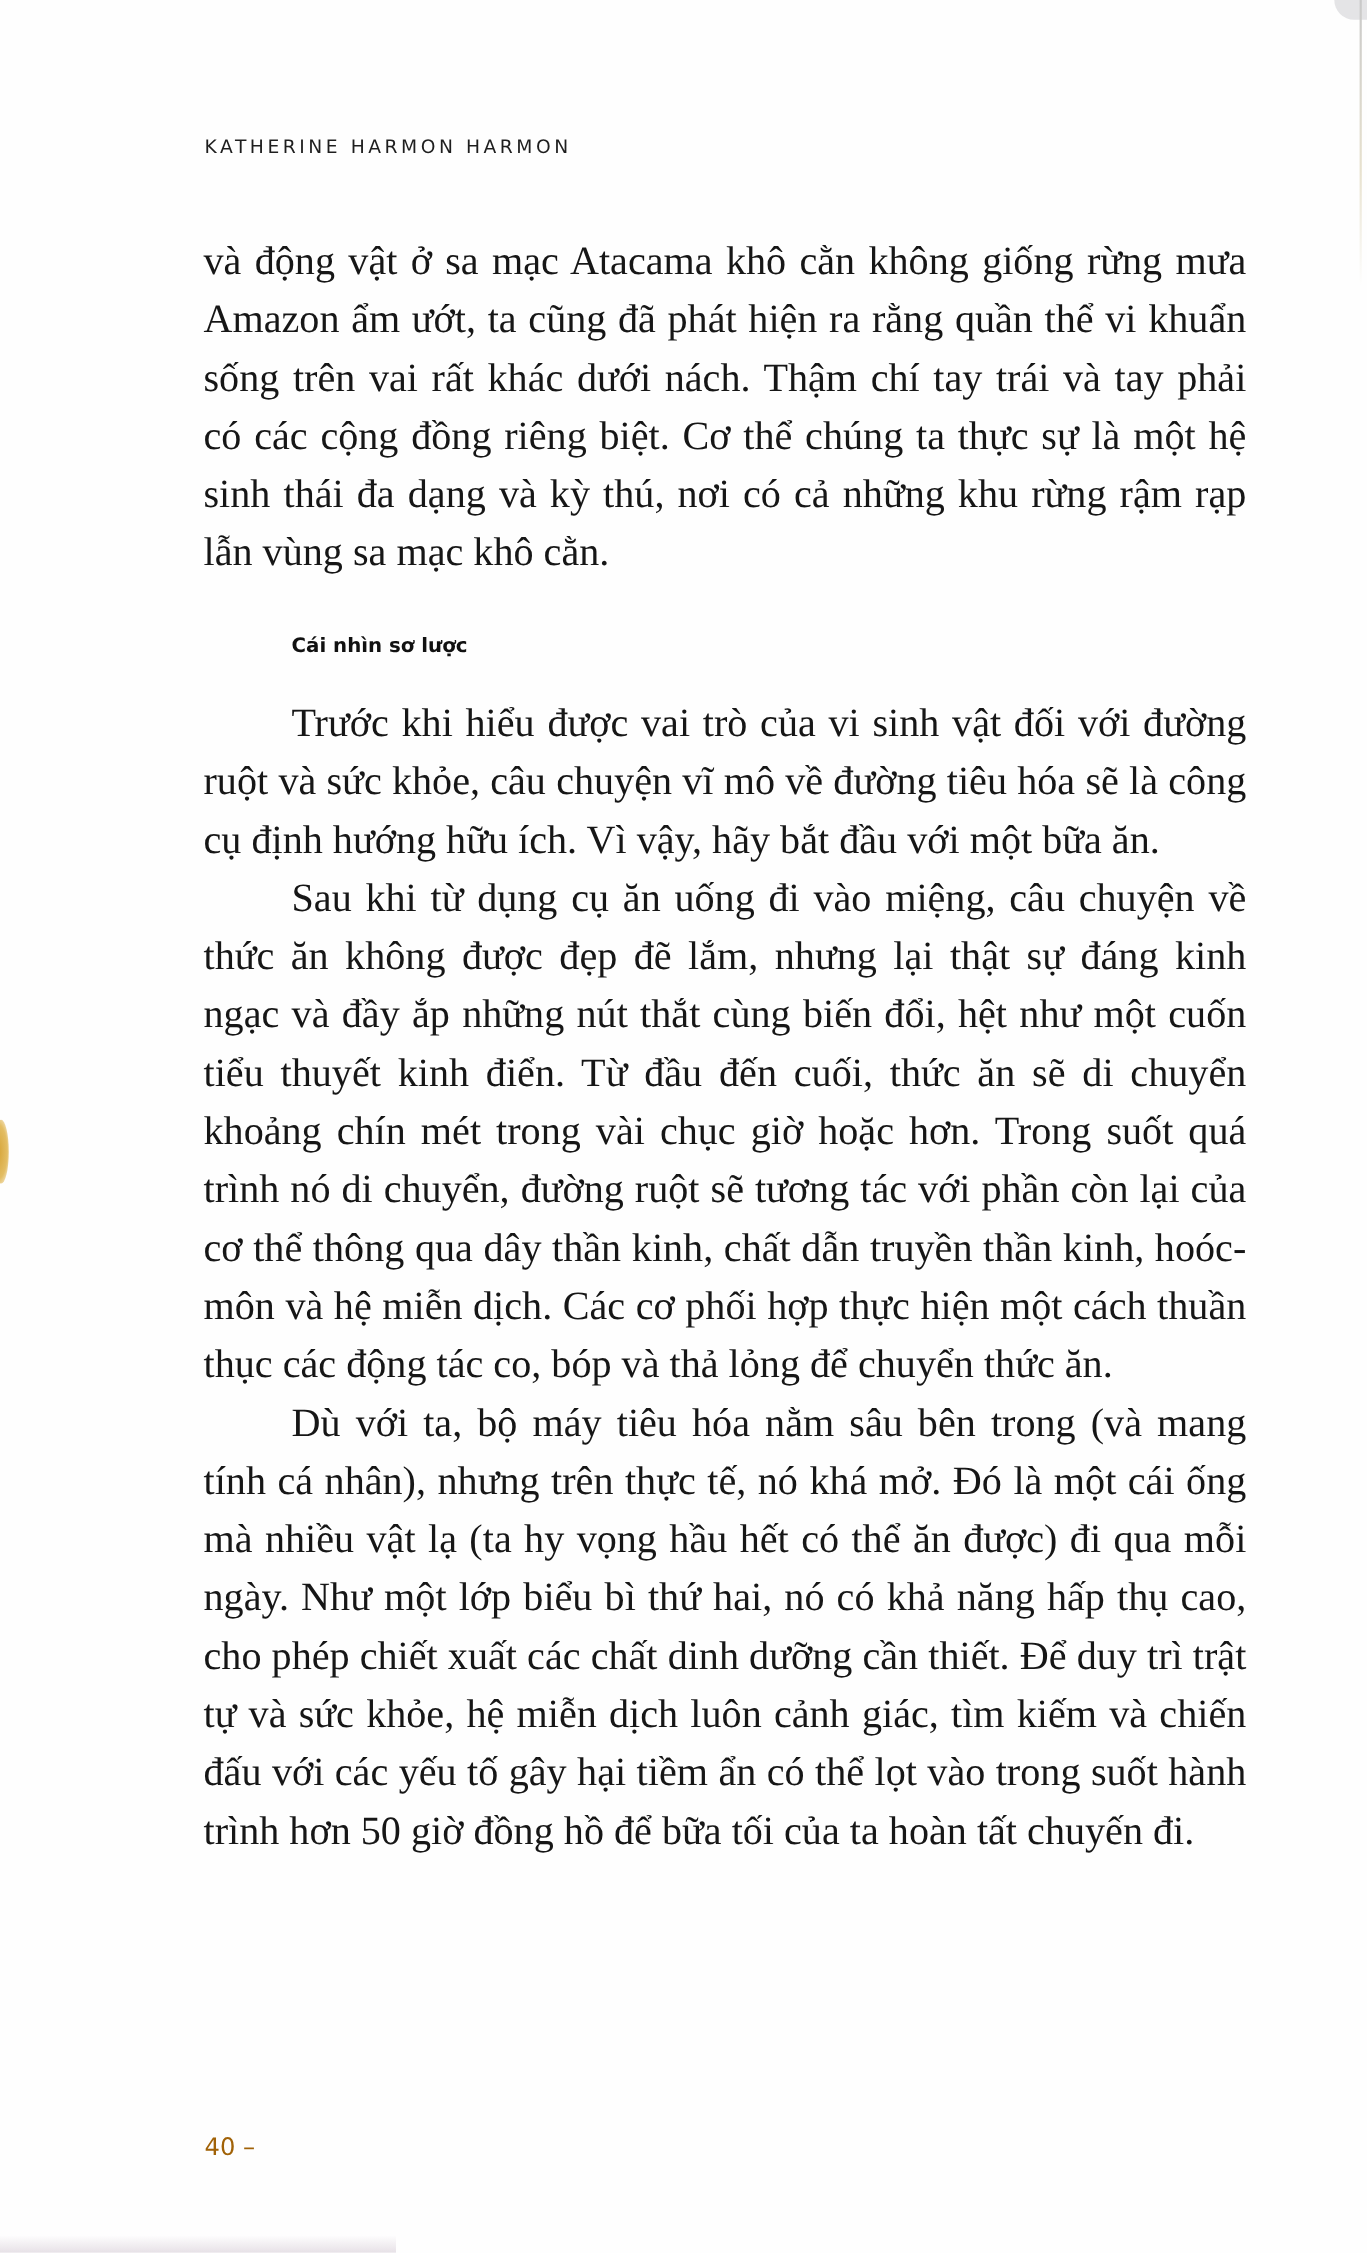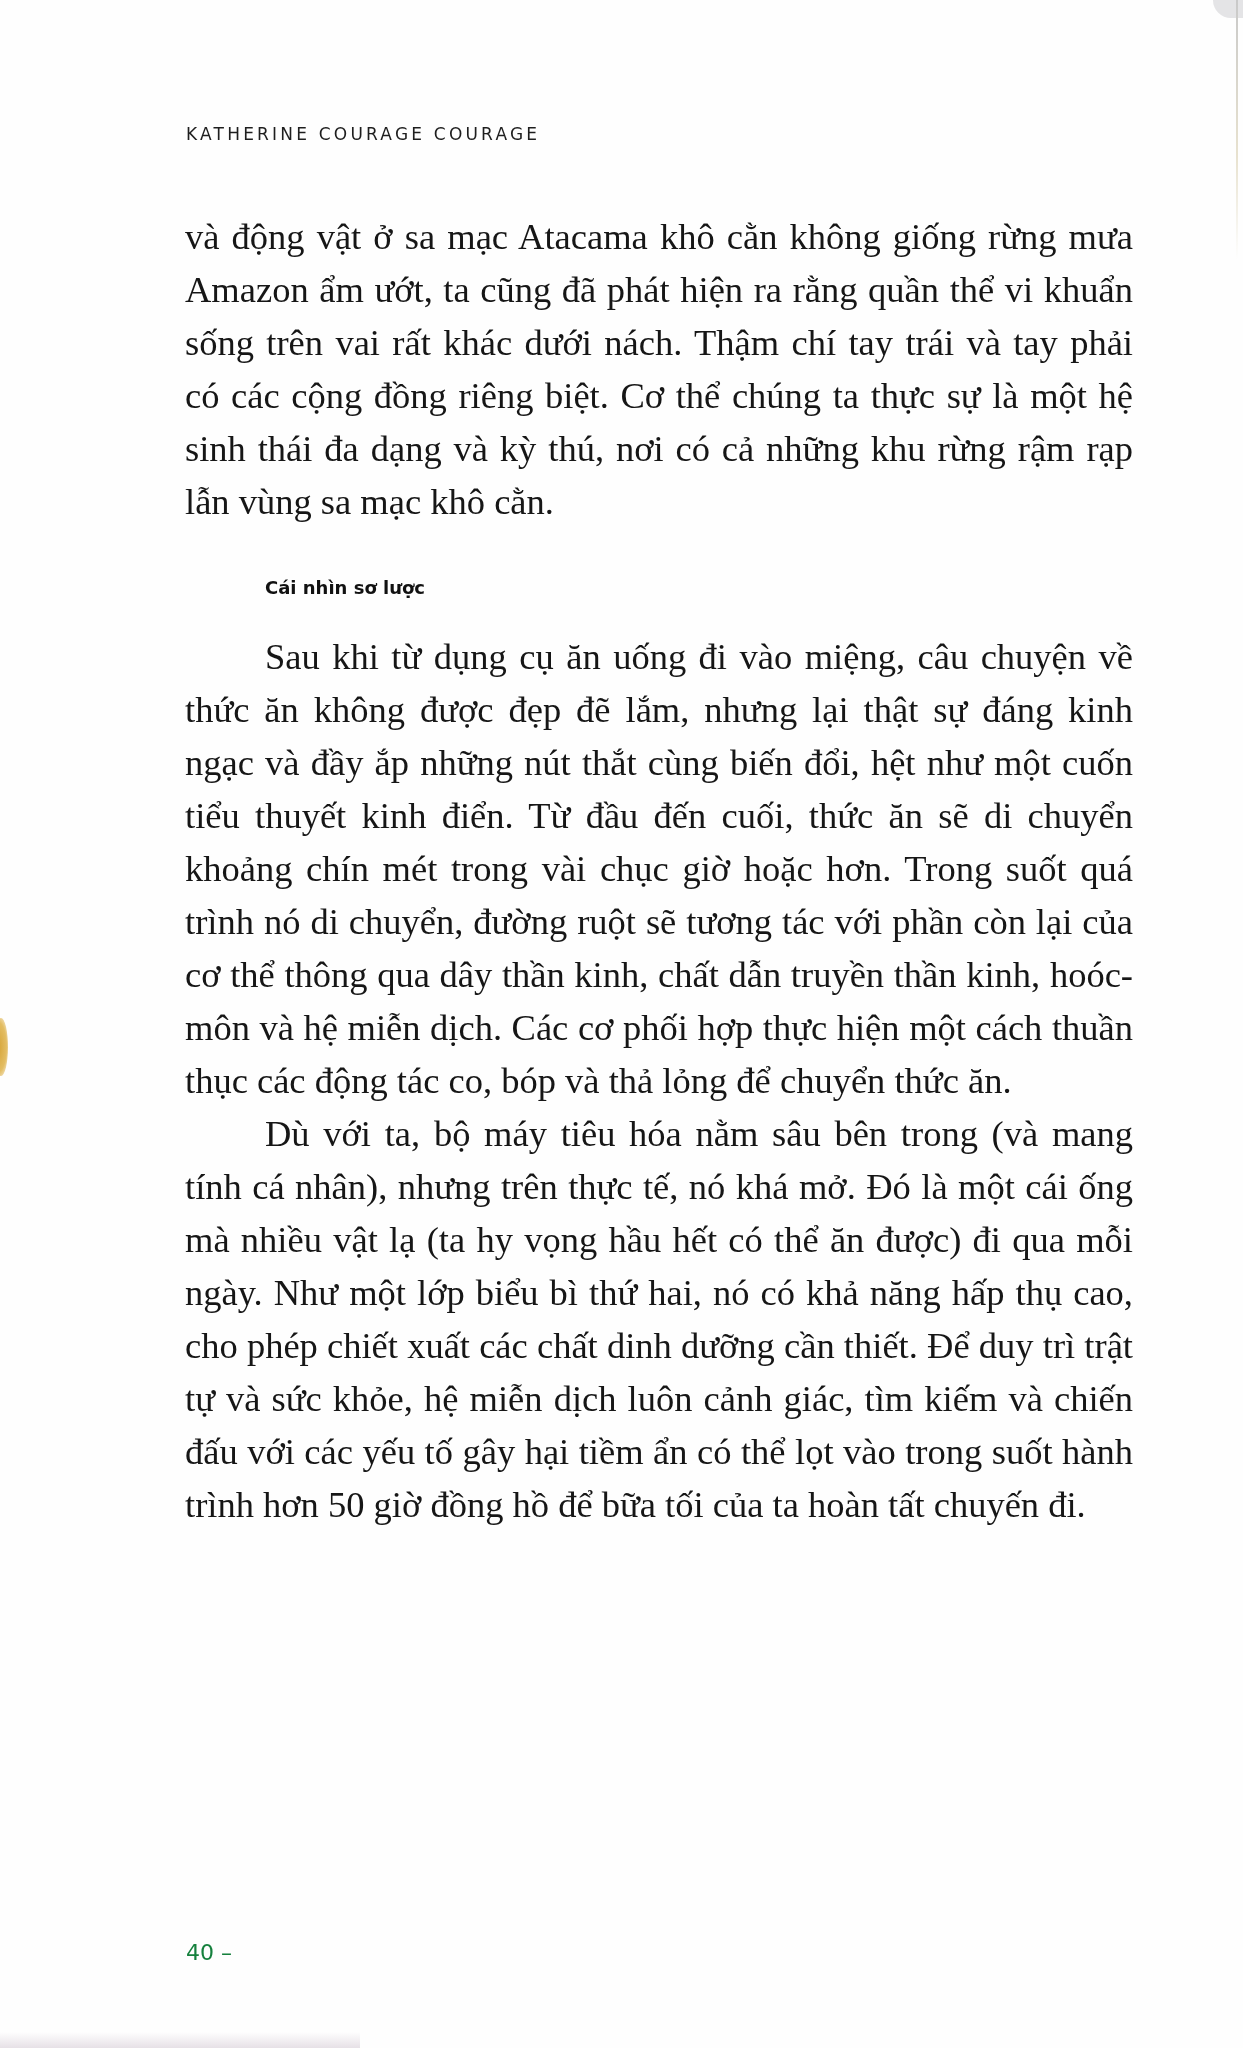--- a/index.html
+++ b/index.html
@@ -87,33 +87,34 @@
     }
     .content .after-heading {
       margin-top: 0 !important;
     }
     .page-number {
       position: absolute;
       left: 186px;
       top: 1940px;
       font-family: "DejaVu Sans", sans-serif;
       font-size: 22px;
-      color: #15803d;
+      color: #a16207;
     }
   </style>
 </head>
 <body>
 
 <div class="page-corner"></div>
 <div class="page-edge"></div>
 <div class="thumb-mark"></div>
 <div class="bottom-smudge"></div>
 
-<div class="running-head">KATHERINE COURAGE COURAGE</div>
+<div class="running-head">KATHERINE HARMON HARMON</div>
 
 <div class="content">
   <p>và động vật ở sa mạc Atacama khô cằn không giống rừng mưa Amazon ẩm ướt, ta cũng đã phát hiện ra rằng quần thể vi khuẩn sống trên vai rất khác dưới nách. Thậm chí tay trái và tay phải có các cộng đồng riêng biệt. Cơ thể chúng ta thực sự là một hệ sinh thái đa dạng và kỳ thú, nơi có cả những khu rừng rậm rạp lẫn vùng sa mạc khô cằn.</p>
   <h2 class="section-heading">Cái nhìn sơ lược</h2>
+  <p class="indent after-heading">Trước khi hiểu được vai trò của vi sinh vật đối với đường ruột và sức khỏe, câu chuyện vĩ mô về đường tiêu hóa sẽ là công cụ định hướng hữu ích. Vì vậy, hãy bắt đầu với một bữa ăn.</p>
   <p class="indent">Sau khi từ dụng cụ ăn uống đi vào miệng, câu chuyện về thức ăn không được đẹp đẽ lắm, nhưng lại thật sự đáng kinh ngạc và đầy ắp những nút thắt cùng biến đổi, hệt như một cuốn tiểu thuyết kinh điển. Từ đầu đến cuối, thức ăn sẽ di chuyển khoảng chín mét trong vài chục giờ hoặc hơn. Trong suốt quá trình nó di chuyển, đường ruột sẽ tương tác với phần còn lại của cơ thể thông qua dây thần kinh, chất dẫn truyền thần kinh, hoóc-môn và hệ miễn dịch. Các cơ phối hợp thực hiện một cách thuần thục các động tác co, bóp và thả lỏng để chuyển thức ăn.</p>
   <p class="indent">Dù với ta, bộ máy tiêu hóa nằm sâu bên trong (và mang tính cá nhân), nhưng trên thực tế, nó khá mở. Đó là một cái ống mà nhiều vật lạ (ta hy vọng hầu hết có thể ăn được) đi qua mỗi ngày. Như một lớp biểu bì thứ hai, nó có khả năng hấp thụ cao, cho phép chiết xuất các chất dinh dưỡng cần thiết. Để duy trì trật tự và sức khỏe, hệ miễn dịch luôn cảnh giác, tìm kiếm và chiến đấu với các yếu tố gây hại tiềm ẩn có thể lọt vào trong suốt hành trình hơn 50 giờ đồng hồ để bữa tối của ta hoàn tất chuyến đi.</p>
 </div>
 
 <div class="page-number">40 –</div>
 
 </body></html>

